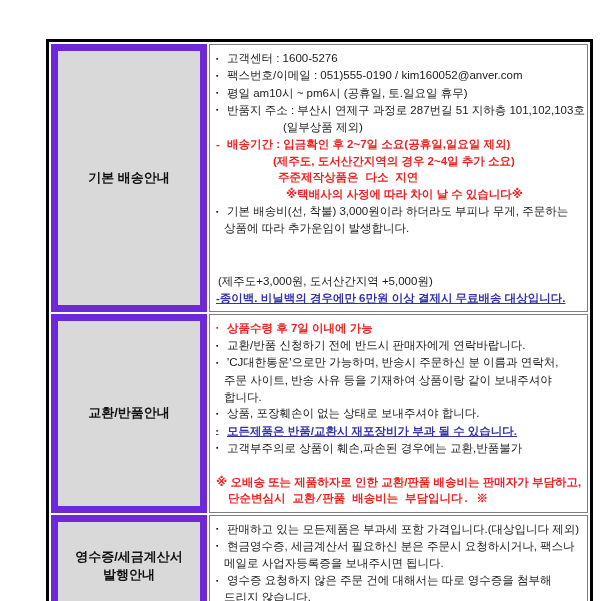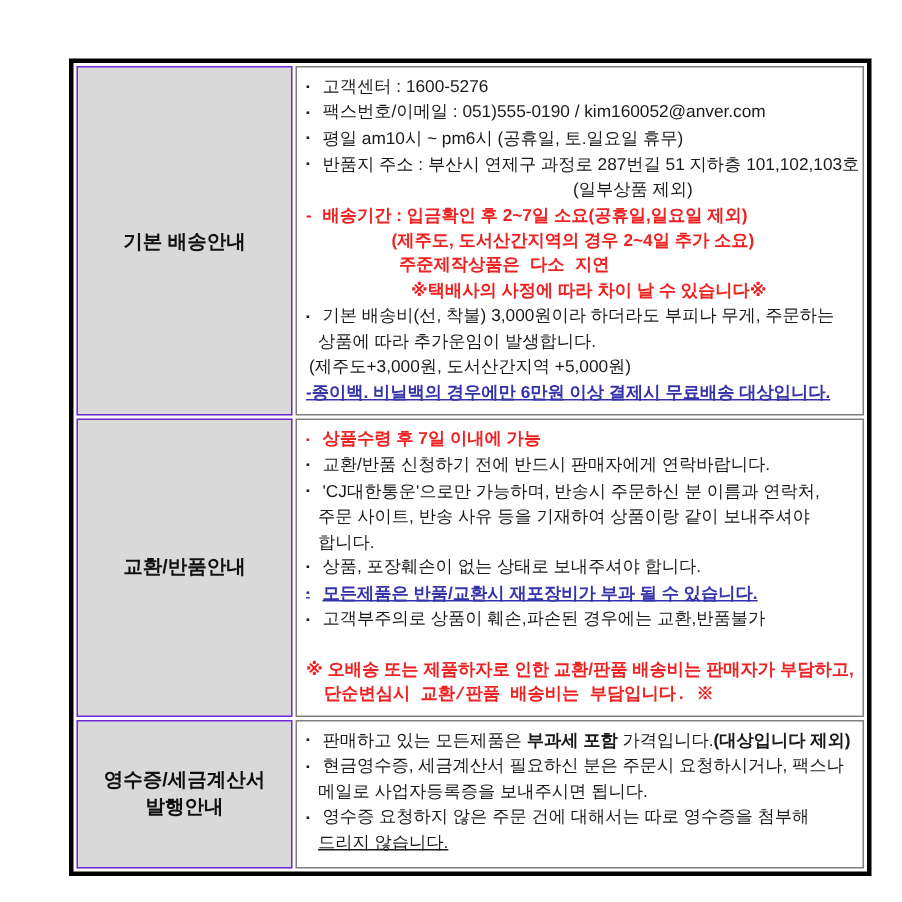--- a/index.html
+++ b/index.html
@@ -6,62 +6,62 @@
   body{
     width:601px;height:601px;position:relative;background:#ffffff;
     font-family:"Liberation Sans","DejaVu Sans",sans-serif;
   }
   .wrap{position:absolute;left:46px;top:39px;}
   table{
     border-collapse:separate;border-spacing:2px;
     border:3px solid #000000;background:#ffffff;table-layout:fixed;
   }
   th{
-    width:138px;background:#d9d9d9;border:1px solid #6d28d9;
+    width:138px;background:#d9d9d9;border:7px solid #6d28d9;
     font-size:13px;font-weight:bold;color:#111111;text-align:center;
     vertical-align:middle;line-height:18px;padding:0 2px;
   }
   td{
     width:356px;border:1px solid #7f7f7f;background:#ffffff;
     vertical-align:top;padding:5px 2px 4px 6px;
   }
   tr:nth-child(1) td, tr:nth-child(1) th{height:222px;}
   tr:nth-child(2) td, tr:nth-child(2) th{height:184px;}
   tr:nth-child(3) td, tr:nth-child(3) th{height:88px;}
   .line{font-size:11.5px;line-height:16.8px;white-space:nowrap;color:#1a1a1a;}
   .bullet{display:inline-block;width:11px;}
   .bullet.sq{font-size:7px;vertical-align:1.5px;}
   .s-k{color:#1a1a1a;font-weight:normal;}
-  .s-kb{color:#1a1a1a;font-weight:bold;}
+  .s-kb{color:#1a1a1a;font-weight:normal;}
   .s-r{color:#ee2222;font-weight:bold;}
   .s-bu{color:#3333aa;font-weight:bold;text-decoration:underline;}
 </style>
 </head>
 <body>
 
 <div class="wrap">
   <table>
     <tbody>
         <tr>
           <th>
             <div>기본 배송안내</div>
           </th>
           <td>
             <div class="line" style="padding-left: 0px;"><span class="bullet s-k sq">▪</span><span class="s-k">고객센터 : 1600-5276</span></div>
             <div class="line" style="padding-left: 0px;"><span class="bullet s-k sq">▪</span><span class="s-k">팩스번호/이메일 : 051)555-0190 / kim160052@anver.com</span></div>
             <div class="line" style="padding-left: 0px;"><span class="bullet s-k sq">▪</span><span class="s-k">평일 am10시 ~ pm6시 (공휴일, 토.일요일 휴무)</span></div>
             <div class="line" style="padding-left: 0px;"><span class="bullet s-k sq">▪</span><span class="s-k">반품지 주소 : 부산시 연제구 과정로 287번길 51 지하층 101,102,103호</span></div>
-            <div class="line" style="padding-left: 67px; text-align: center;"><span class="s-k">(일부상품 제외)</span></div>
+            <div class="line" style="padding-left: 67px;"><span class="s-k">(일부상품 제외)</span></div>
             <div class="line" style="padding-left: 0px;"><span class="bullet s-r">-</span><span class="s-r">배송기간 : 입금확인 후 2~7일 소요(공휴일,일요일 제외)</span></div>
             <div class="line" style="padding-left: 57px;"><span class="s-r">(제주도, 도서산간지역의 경우 2~4일 추가 소요)</span></div>
             <div class="line" style="padding-left: 62px; font-family: Liberation Mono, monospace;"><span class="s-r">주준제작상품은 다소 지연</span></div>
             <div class="line" style="padding-left: 70px;"><span class="s-r">※택배사의 사정에 따라 차이 날 수 있습니다※</span></div>
             <div class="line" style="padding-left: 0px;"><span class="bullet s-k sq">▪</span><span class="s-k">기본 배송비(선, 착불) 3,000원이라 하더라도 부피나 무게, 주문하는</span></div>
             <div class="line" style="padding-left: 8px;"><span class="s-k">상품에 따라 추가운임이 발생합니다.</span></div>
-            <div class="line" style="padding-left: 2px;"><span class="s-k">(제주도+3,000원, 도서산간지역 +5,000원)</span></div>
+            <div class="line" style="padding-left: 2px; margin-top: 36px;"><span class="s-k">(제주도+3,000원, 도서산간지역 +5,000원)</span></div>
             <div class="line" style="padding-left: 0px;"><span class="s-bu">-종이백. 비닐백의 경우에만 6만원 이상 결제시 무료배송 대상입니다.</span></div>
           </td>
         </tr>
         <tr>
           <th>
             <div>교환/반품안내</div>
           </th>
           <td>
             <div class="line" style="padding-left: 0px;"><span class="bullet s-r sq">▪</span><span class="s-r">상품수령 후 7일 이내에 가능</span></div>
             <div class="line" style="padding-left: 0px;"><span class="bullet s-k sq">▪</span><span class="s-k">교환/반품 신청하기 전에 반드시 판매자에게 연락바랍니다.</span></div>

